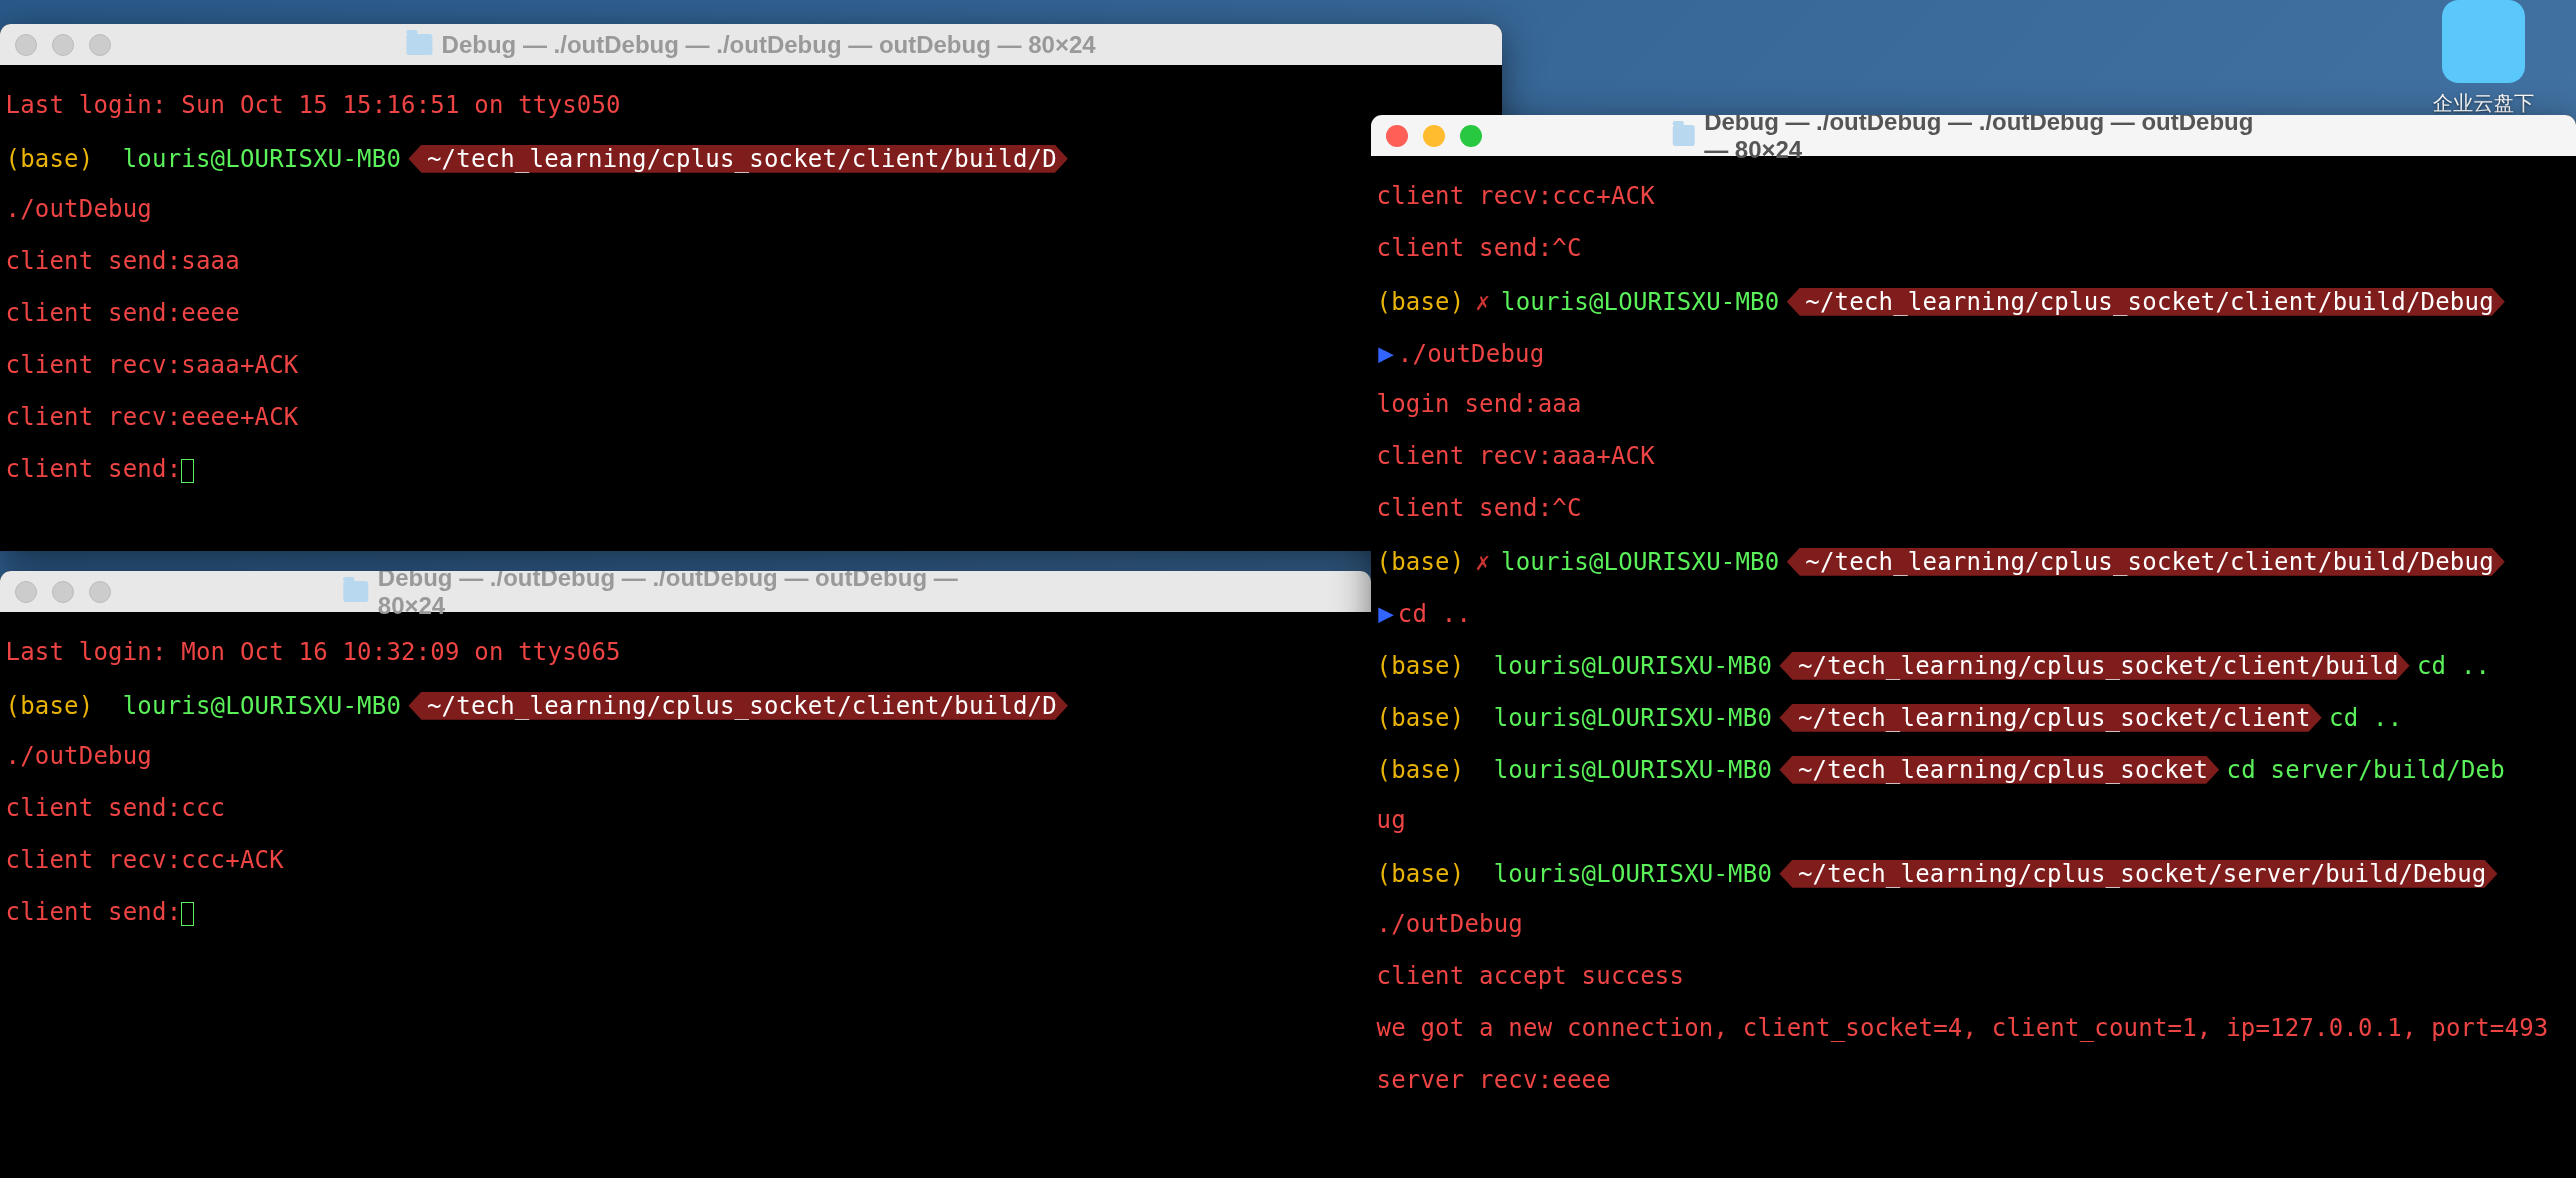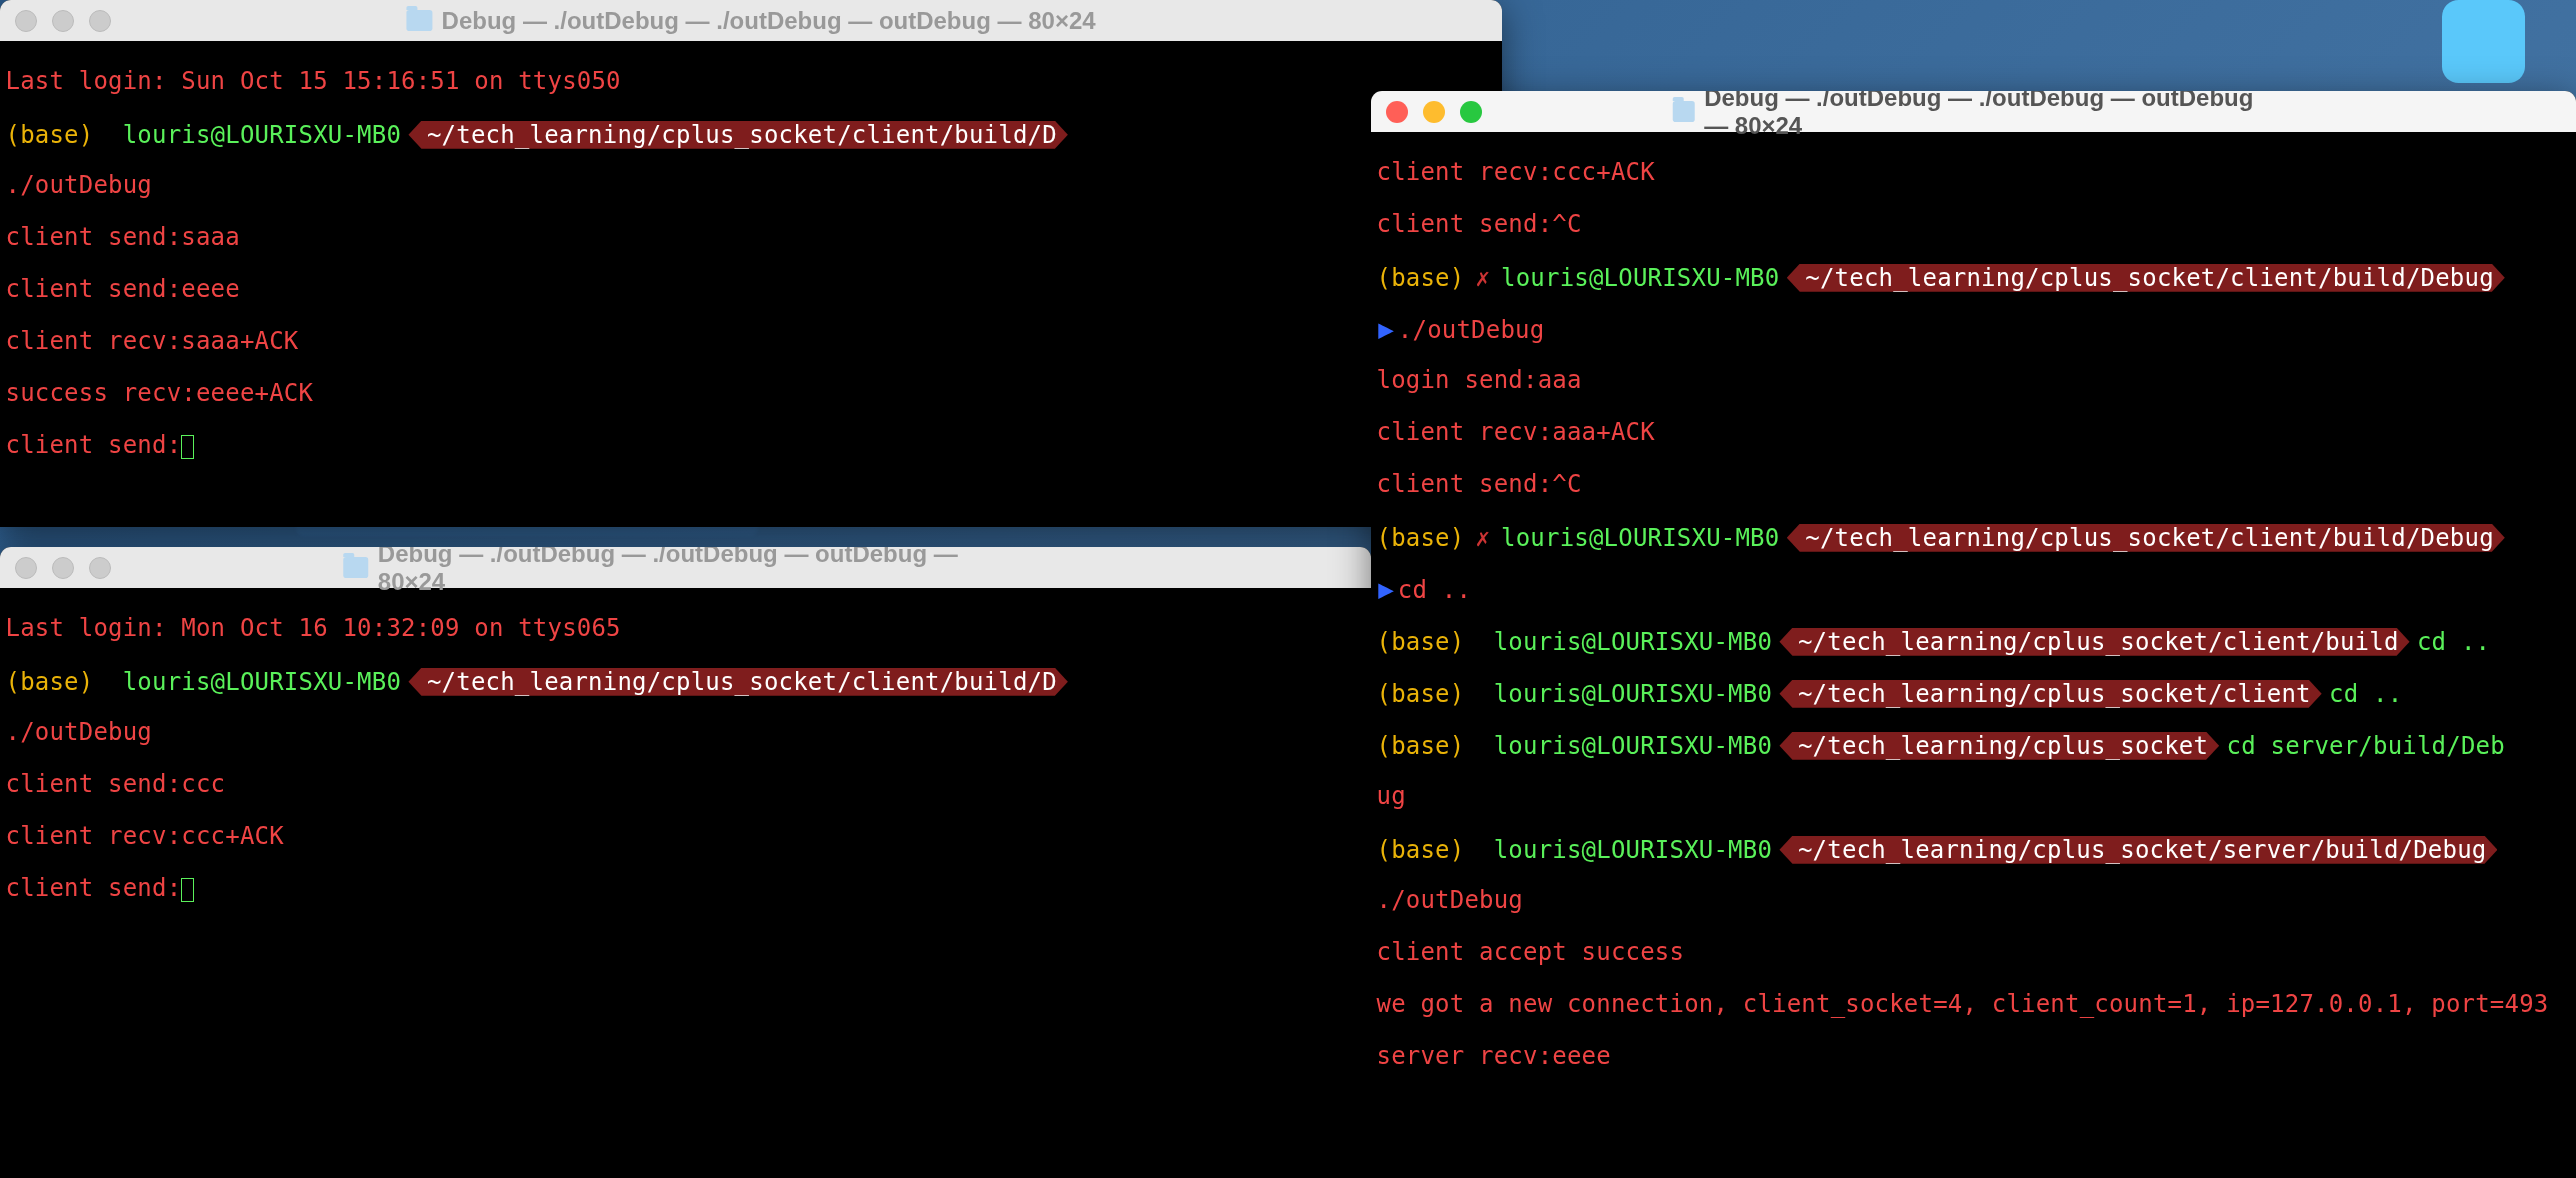--- a/index.html
+++ b/index.html
@@ -10,20 +10,21 @@
     font-family: "Menlo", "Monaco", "Consolas", monospace;
     position: relative;
     overflow: hidden;
   }
   .terminal-window {
     position: absolute;
     background: #000000;
     border-radius: 11px 11px 0 0;
     overflow: hidden;
     box-shadow: 0 9.2px 37px rgba(0,0,0,0.5);
+    margin-top: 24px;
   }
   .titlebar {
     height: 41px;
     display: flex;
     align-items: center;
     padding: 0 15px;
     position: relative;
   }
   .titlebar.inactive {
     background: #e8e8e8;
@@ -181,21 +182,21 @@
       <span>Debug — ./outDebug — ./outDebug — outDebug — 80×24</span>
     </div>
   </div>
   <div class="term-body">
 <span class="line green">Last login: Sun Oct 15 15:16:51 on ttys050</span>
 <span class="prompt-line"><span class="base">(base)</span><span class="green">  </span><span class="user-host">louris@LOURISXU-MB0</span><span class="path-pill first">~/tech_learning/cplus_socket/client/build/D</span></span>
 <span class="line green">./outDebug</span>
 <span class="line green">client send:saaa</span>
 <span class="line green">client send:eeee</span>
 <span class="line green">client recv:saaa+ACK</span>
-<span class="line green">success recv:eeee+ACK</span>
+<span class="line green">client recv:eeee+ACK</span>
 <span class="line"><span class="green">client send:</span><span class="cursor outline"></span></span>
   </div>
 </div>
 
 <div class="terminal-window" style="left:0; top:547px; width:1371px; height:632px;">
   <div class="titlebar inactive">
     <div class="traffic-lights">
       <div class="traffic-light inactive"></div>
       <div class="traffic-light inactive"></div>
       <div class="traffic-light inactive"></div>

